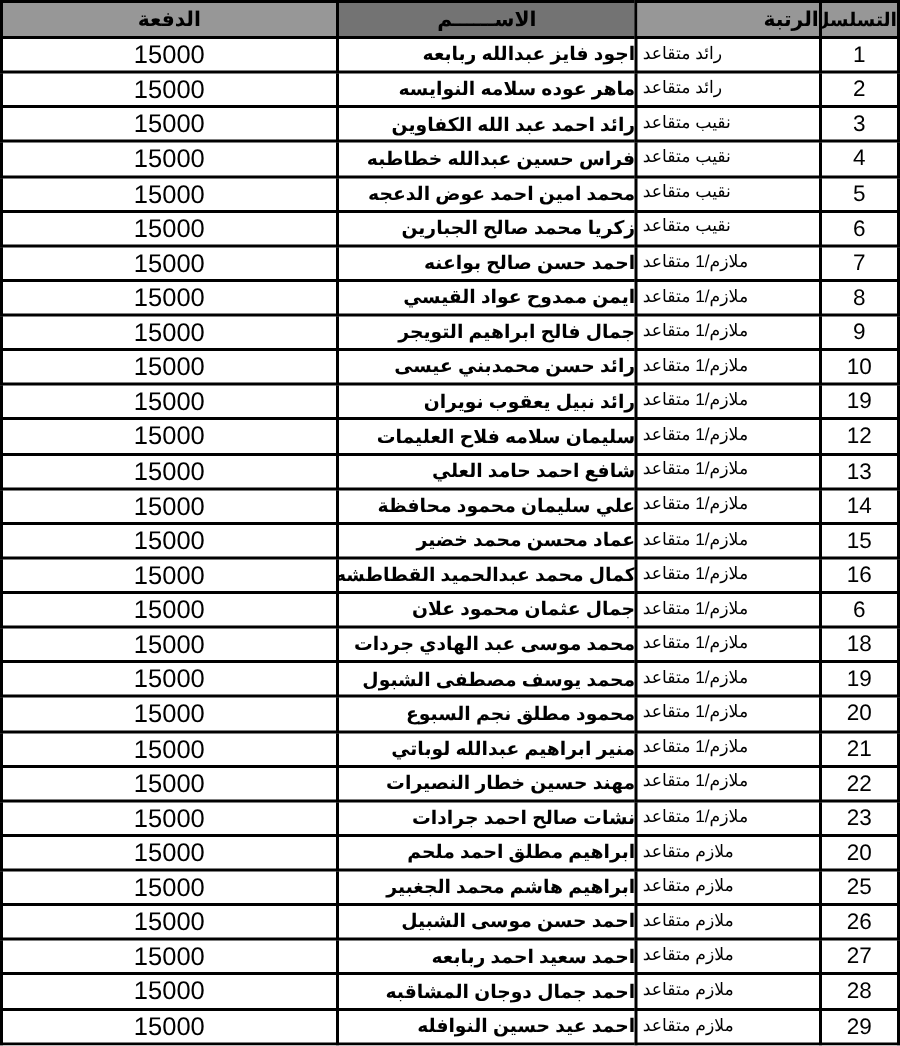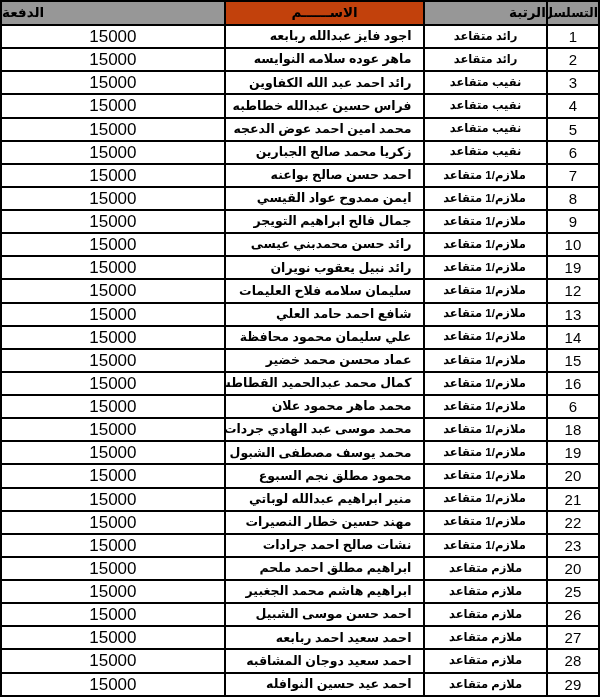--- a/index.html
+++ b/index.html
@@ -28,39 +28,39 @@
   }
   thead th {
     font-family: "Liberation Sans", "DejaVu Sans", sans-serif;
     font-weight: bold;
     font-size: 13.5px;
     height: 22px;
   }
   th.h-serial { font-size: 12.5px; text-align: center; }
   th.h-rank   { text-align: right; padding-left: 2px; }
   th.h-name   { text-align: center; }
-  th.h-amount { text-align: left; }
+  th.h-amount { text-align: center; }
   td.serial {
     font-family: "Liberation Sans", "DejaVu Sans", sans-serif;
     font-size: 15px;
     text-align: center;
   }
   td.rank {
     font-family: "Liberation Sans", "DejaVu Sans", sans-serif;
-    font-weight: bold;
+    font-weight: normal;
     font-size: 11.5px;
-    text-align: center;
-    padding: 0 20px;
+    text-align: left;
+    padding: 0 3px;
   }
   td.name {
     font-family: "Liberation Sans", "DejaVu Sans", sans-serif;
     font-weight: bold;
     font-size: 12.5px;
     text-align: right;
-    padding: 0 12px;
+    padding: 0 0;
   }
   td.amount {
     font-family: "Liberation Sans", "DejaVu Sans", sans-serif;
     font-size: 17px;
     text-align: center;
   }
 </style>
 </head>
 <body>
 
@@ -68,21 +68,21 @@
   <colgroup>
     <col style="width:52px">
     <col style="width:122px">
     <col style="width:199px">
     <col style="width:223px">
   </colgroup>
   <thead>
     <tr>
       <th class="h-serial" style="background: rgb(151, 151, 151);">التسلسل</th>
       <th class="h-rank" style="background: rgb(151, 151, 151);">الرتبة</th>
-      <th class="h-name" style="background: #c2410c;">الاســــــم</th>
+      <th class="h-name" style="background: #737373;">الاســــــم</th>
       <th class="h-amount" style="background: rgb(151, 151, 151);">الدفعة</th>
     </tr>
   </thead>
   <tbody>
       <tr>
         <td class="serial">1</td>
         <td class="rank">رائد متقاعد</td>
         <td class="name">اجود فايز عبدالله ربابعه</td>
         <td class="amount">15000</td>
       </tr>
@@ -172,21 +172,21 @@
       </tr>
       <tr>
         <td class="serial">16</td>
         <td class="rank">ملازم/1 متقاعد</td>
         <td class="name">كمال محمد عبدالحميد القطاطشه</td>
         <td class="amount">15000</td>
       </tr>
       <tr>
         <td class="serial">6</td>
         <td class="rank">ملازم/1 متقاعد</td>
-        <td class="name">محمد ماهر محمود علان</td>
+        <td class="name">جمال عثمان محمود علان</td>
         <td class="amount">15000</td>
       </tr>
       <tr>
         <td class="serial">18</td>
         <td class="rank">ملازم/1 متقاعد</td>
         <td class="name">محمد موسى عبد الهادي جردات</td>
         <td class="amount">15000</td>
       </tr>
       <tr>
         <td class="serial">19</td>
@@ -238,21 +238,21 @@
       </tr>
       <tr>
         <td class="serial">27</td>
         <td class="rank">ملازم متقاعد</td>
         <td class="name">احمد سعيد احمد ربابعه</td>
         <td class="amount">15000</td>
       </tr>
       <tr>
         <td class="serial">28</td>
         <td class="rank">ملازم متقاعد</td>
-        <td class="name">احمد سعيد دوجان المشاقبه</td>
+        <td class="name">احمد جمال دوجان المشاقبه</td>
         <td class="amount">15000</td>
       </tr>
       <tr>
         <td class="serial">29</td>
         <td class="rank">ملازم متقاعد</td>
         <td class="name">احمد عيد حسين النوافله</td>
         <td class="amount">15000</td>
       </tr>
     </tbody>
 </table>

